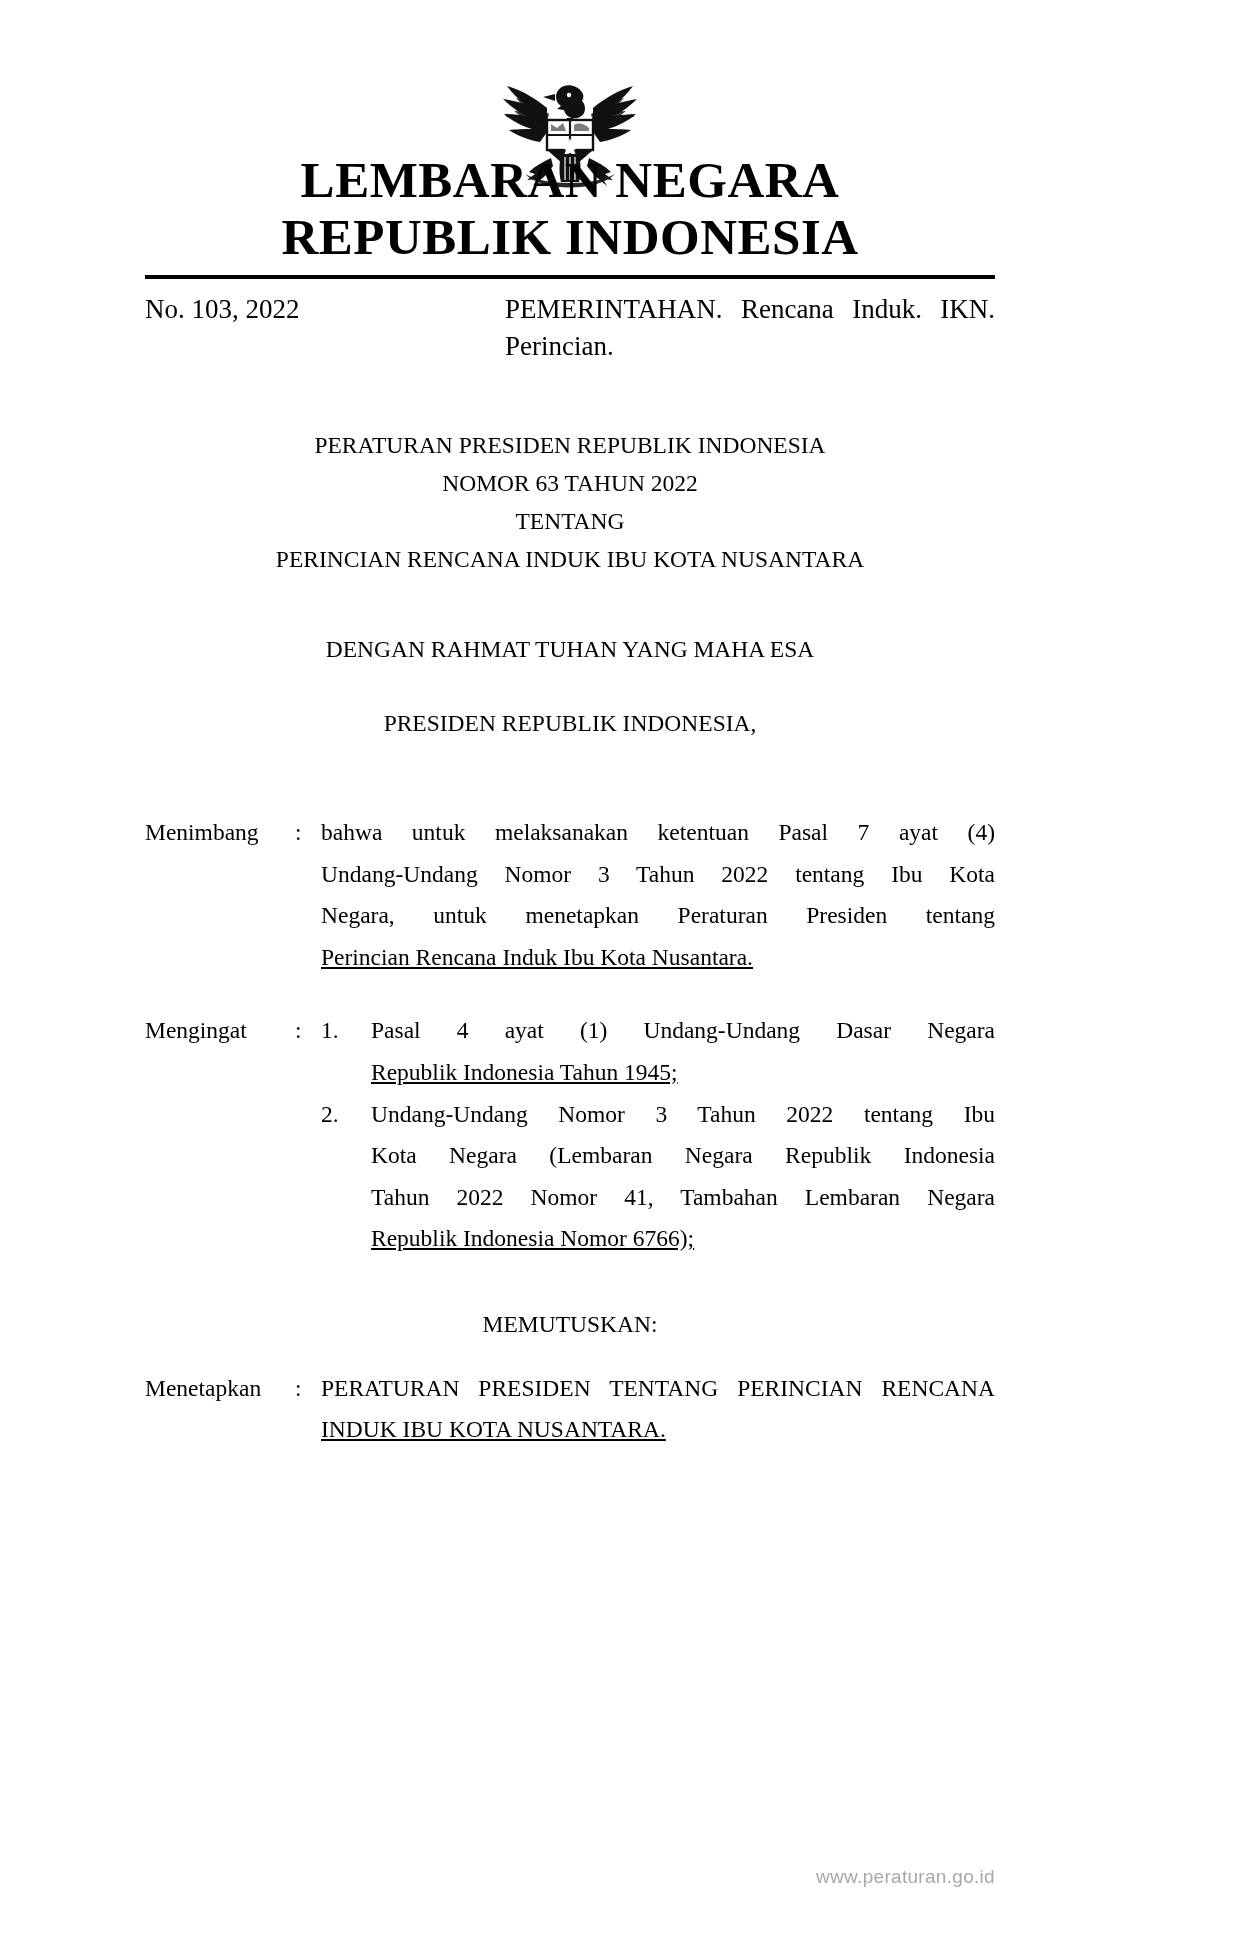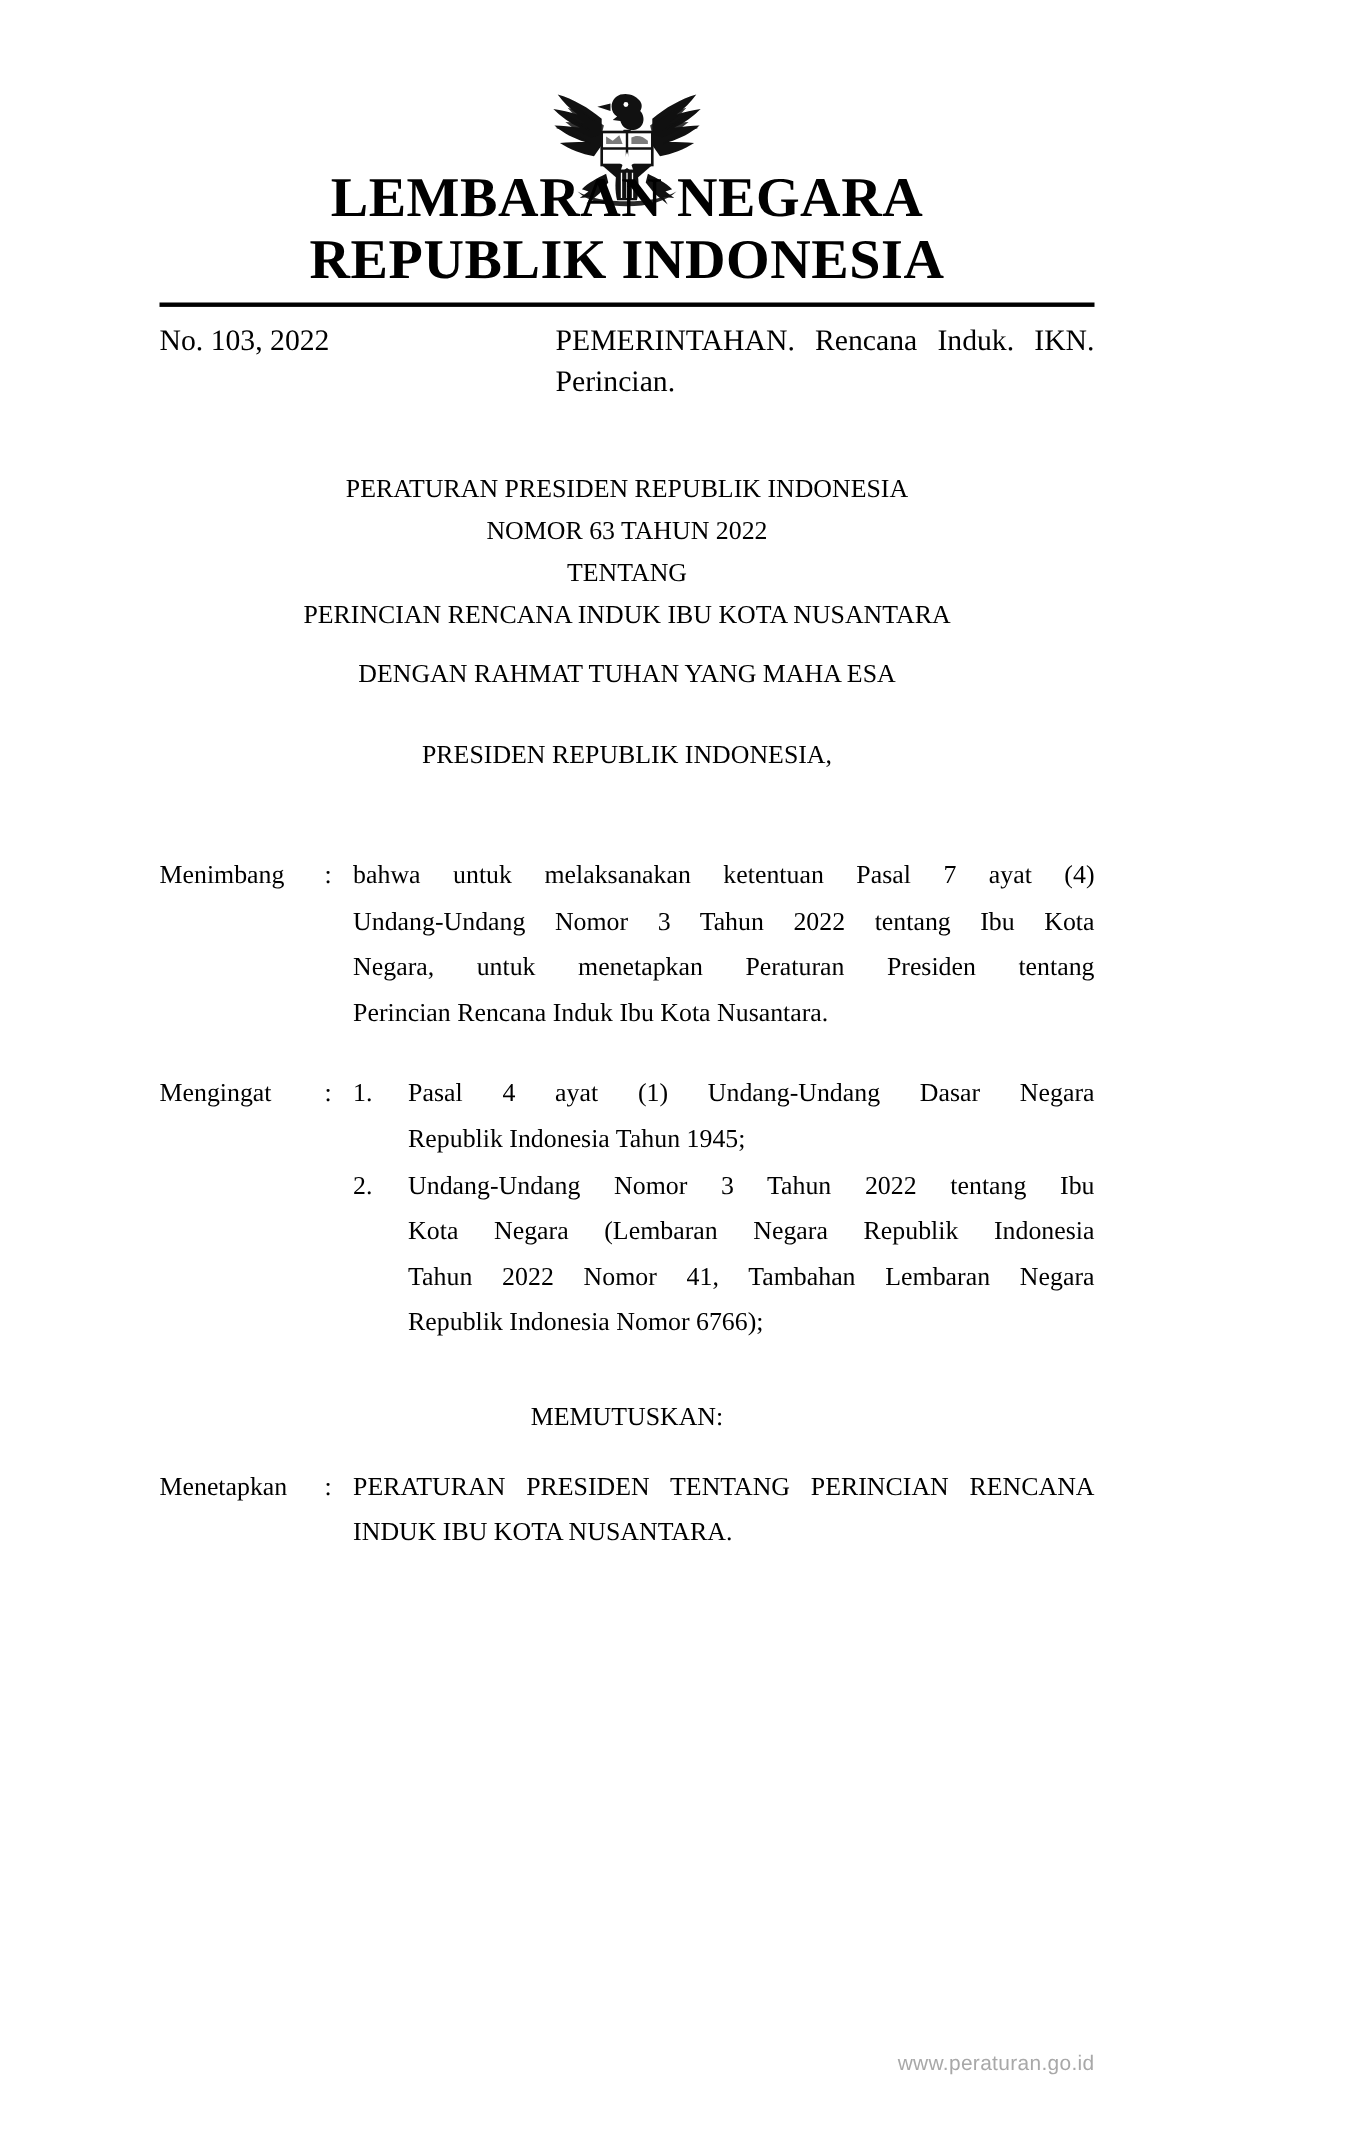--- a/index.html
+++ b/index.html
@@ -86,21 +86,21 @@
   .title-block {
     text-align: center;
     margin-top: 60px;
     font-size: 23.5px;
     line-height: 1.62;
   }
   .title-line { display: block; }
 
   .blessing {
     text-align: center;
-    margin-top: 22px;
+    margin-top: 58px;
     font-size: 23.5px;
   }
   .president {
     text-align: center;
     margin-top: 47px;
     font-size: 23.5px;
   }
 
   
   .clauses {
@@ -129,20 +129,21 @@
   .clause-body p {
     margin: 0;
   }
   .clause-body p.justify-all {
     text-align: justify;
     text-align-last: justify;
   }
   .clause-body p.last {
     text-align: justify;
     text-align-last: left;
+    text-decoration: underline;
   }
 
   
   .num-list {
     display: block;
   }
   .num-item {
     display: flex;
     align-items: flex-start;
   }

